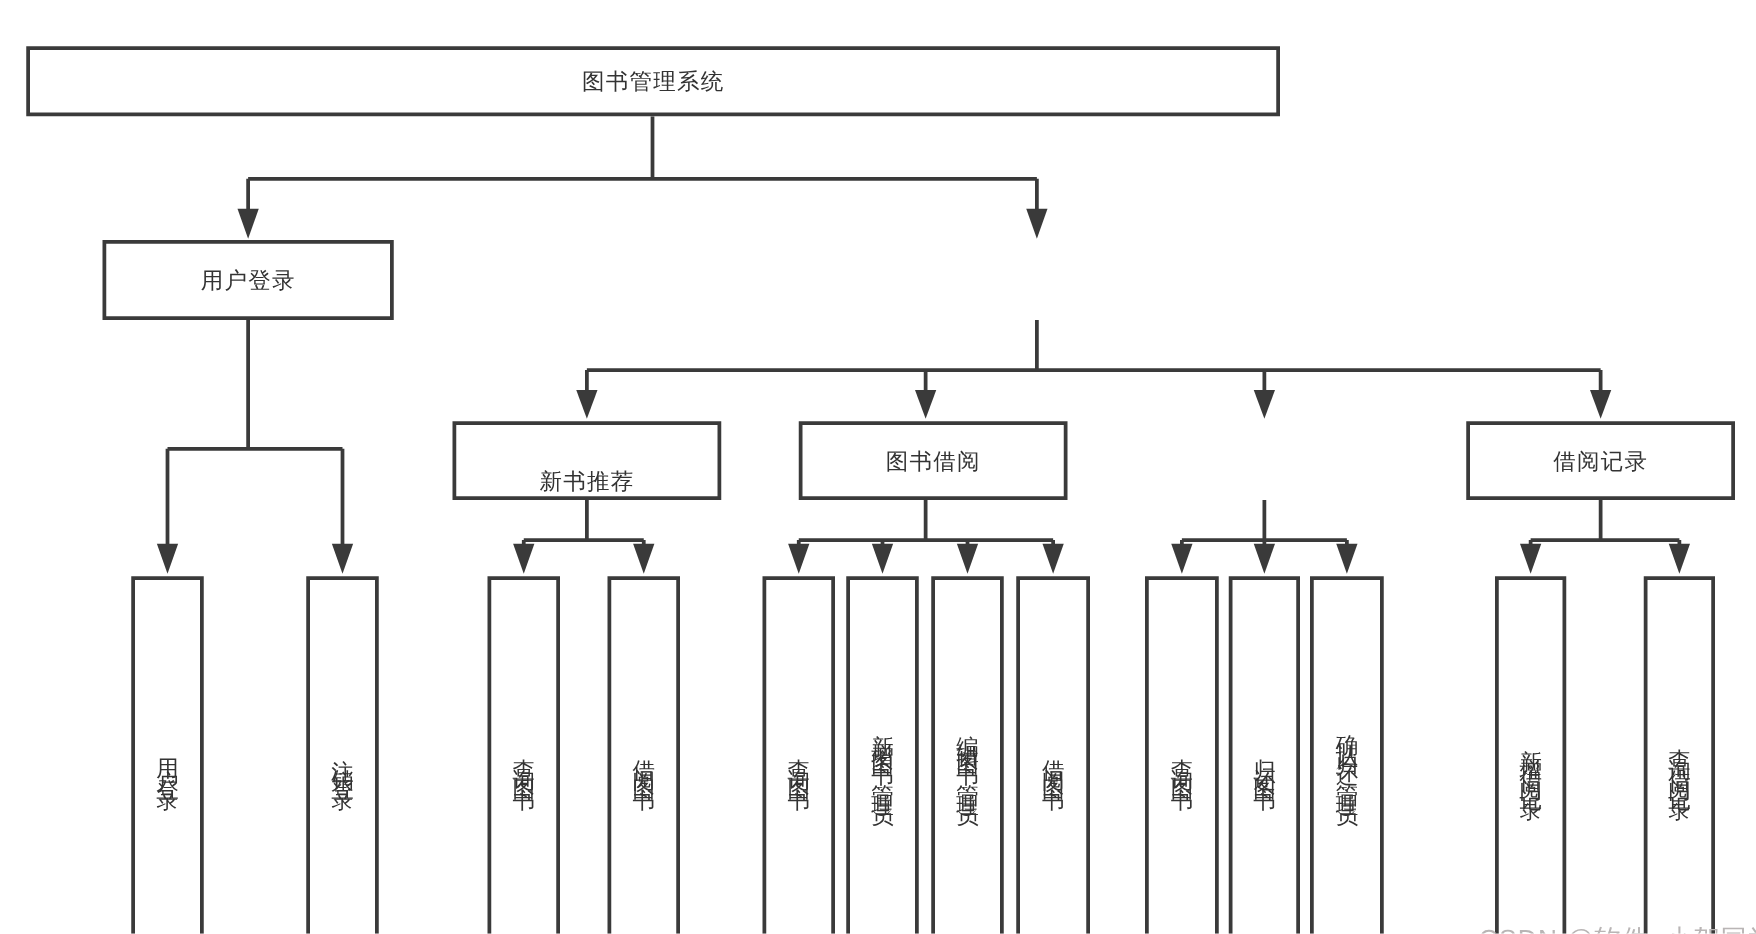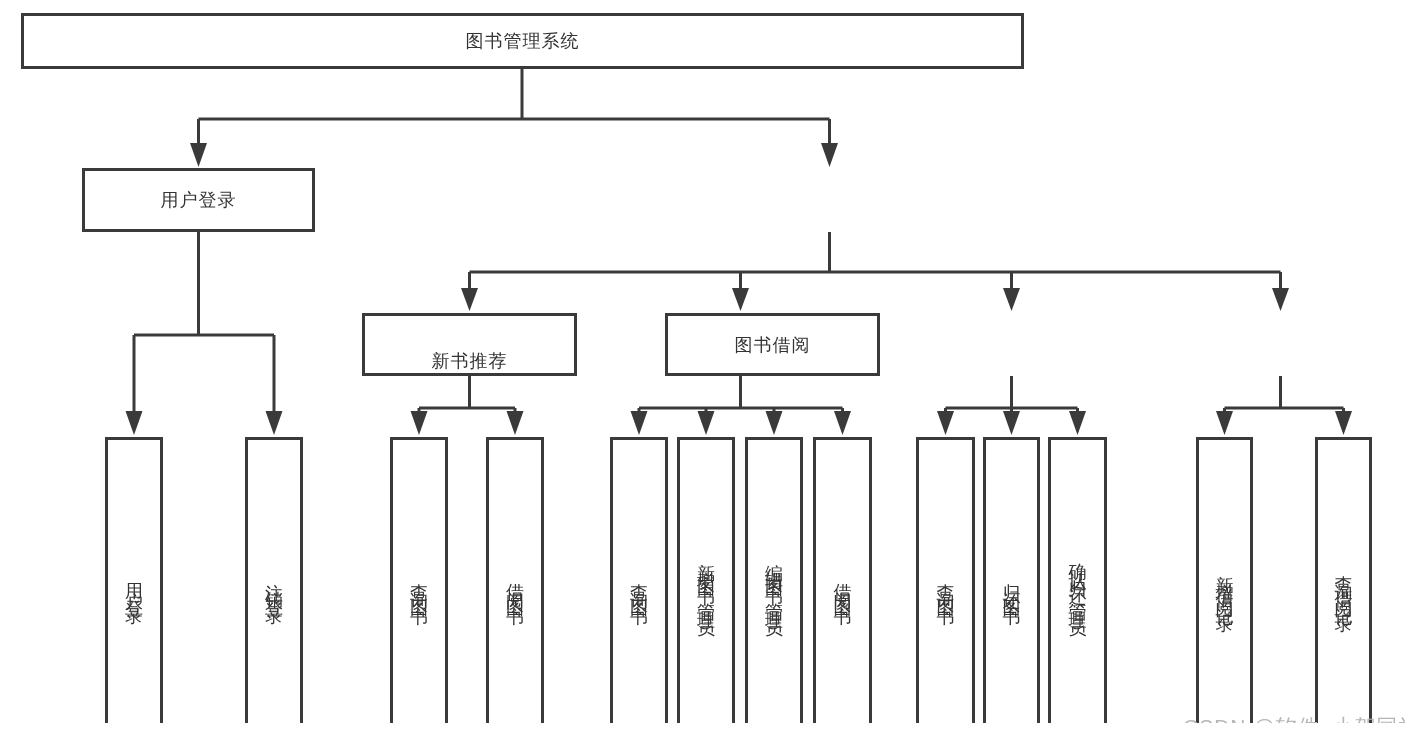--- a/index.html
+++ b/index.html
@@ -3,20 +3,21 @@
 <meta charset="utf-8">
 <style>
   html,body{margin:0;padding:0;background:#ffffff;}
   .canvas{
     position:relative;
     width:1405px;height:723px;
     background:#ffffff;
     font-family:"Liberation Sans","DejaVu Sans",sans-serif;
     color:#333333;
     overflow:hidden;
+    margin-top:24px;
   }
   .wires{position:absolute;left:0;top:0;z-index:1;}
   .hbox{
     position:absolute;
     box-sizing:border-box;
     border:3px solid #3a3a3a;
     background:#ffffff;
     display:flex;align-items:center;justify-content:center;
     font-size:18px;
     letter-spacing:1px;
@@ -92,22 +93,25 @@
     <span>图书管理系统</span>
   </div>
 
   <div class="hbox l2" style="left:82px;width:233px;">
     <span>用户登录</span>
   </div>
 
   <div class="hbox l3" style="left:362px;width:215px;align-items:flex-end;">
     <span>新书推荐</span>
   </div>
-  <div class="hbox l3" style="left:665px;width:215px;">
+  <div class="hbox l3" style="left:639px;width:215px;">
     <span>图书借阅</span>
+  </div>
+  <div class="hbox l3" style="left:1173px;width:215px;">
+    <span>借阅记录</span>
   </div>
 
   <div class="vbox" style="left:105px;">
     <span class="vtext">用户登录</span>
   </div>
   <div class="vbox" style="left:245px;">
     <span class="vtext">注销登录</span>
   </div>
 
   <div class="vbox" style="left:390px;">

